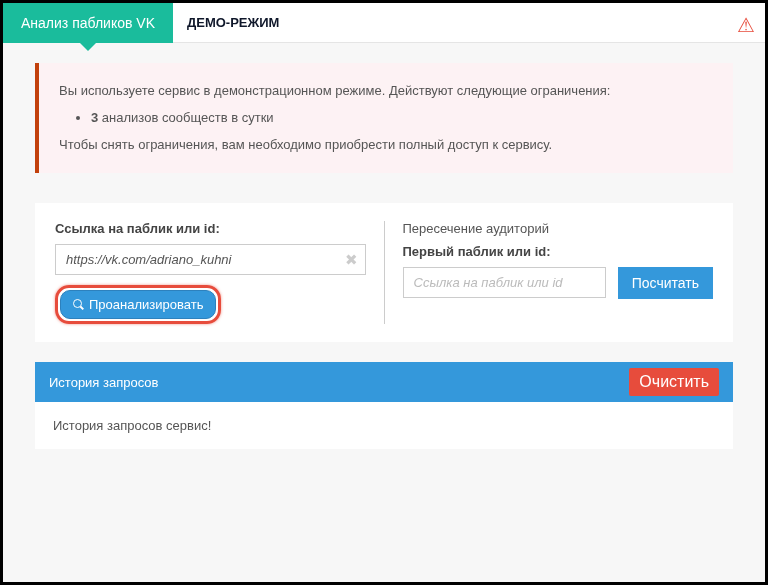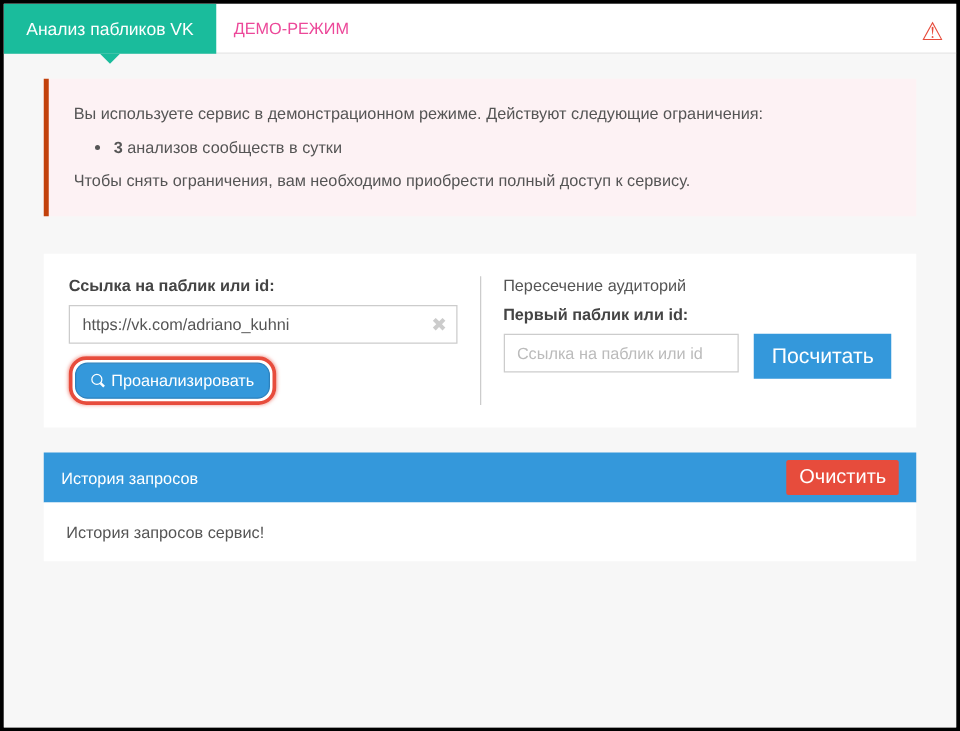--- a/index.html
+++ b/index.html
@@ -38,22 +38,22 @@
     position: absolute;
     bottom: -8px;
     left: 50%;
     transform: translateX(-50%);
     border-left: 8px solid transparent;
     border-right: 8px solid transparent;
     border-top: 8px solid #1abc9c;
   }
   .demo-label {
     padding: 0 14px;
-    color: #ec4899;
-    font-weight: normal;
+    color: #0f172a;
+    font-weight: bold;
     font-size: 13px;
   }
   .warn-icon {
     position: absolute;
     right: 10px;
     top: 10px;
     font-size: 20px;
     color: #e74c3c;
   }
   .content {
@@ -95,37 +95,38 @@
   .col-right { flex: 1; padding-left: 18px; border-left: 1px solid #ccc; }
   .label-bold { font-weight: bold; color: #444; margin-bottom: 8px; display: block; }
   .label-plain { color: #555; margin-bottom: 8px; display: block; }
   .input-wrap { position: relative; margin-bottom: 10px; }
   .input-wrap input {
     width: 100%;
     padding: 7px 28px 7px 10px;
     border: 1px solid #ccc;
     font-size: 13px;
     color: #555;
+    font-style: italic;
   }
   .input-wrap input::placeholder { color: #bbb; }
   .clear-x {
     position: absolute;
     right: 8px;
     top: 50%;
     transform: translateY(-50%);
     color: #ccc;
     font-size: 15px;
     cursor: pointer;
   }
   .btn-blue {
     background: #3498db;
     color: #fff;
     border: none;
     padding: 8px 14px;
-    font-size: 17px;
+    font-size: 14px;
     cursor: pointer;
     display: inline-flex;
     align-items: center;
     gap: 6px;
   }
   .btn-analyze-outer {
     display: inline-block;
     border: 3px solid #e74c3c;
     border-radius: 14px;
     padding: 2px;

